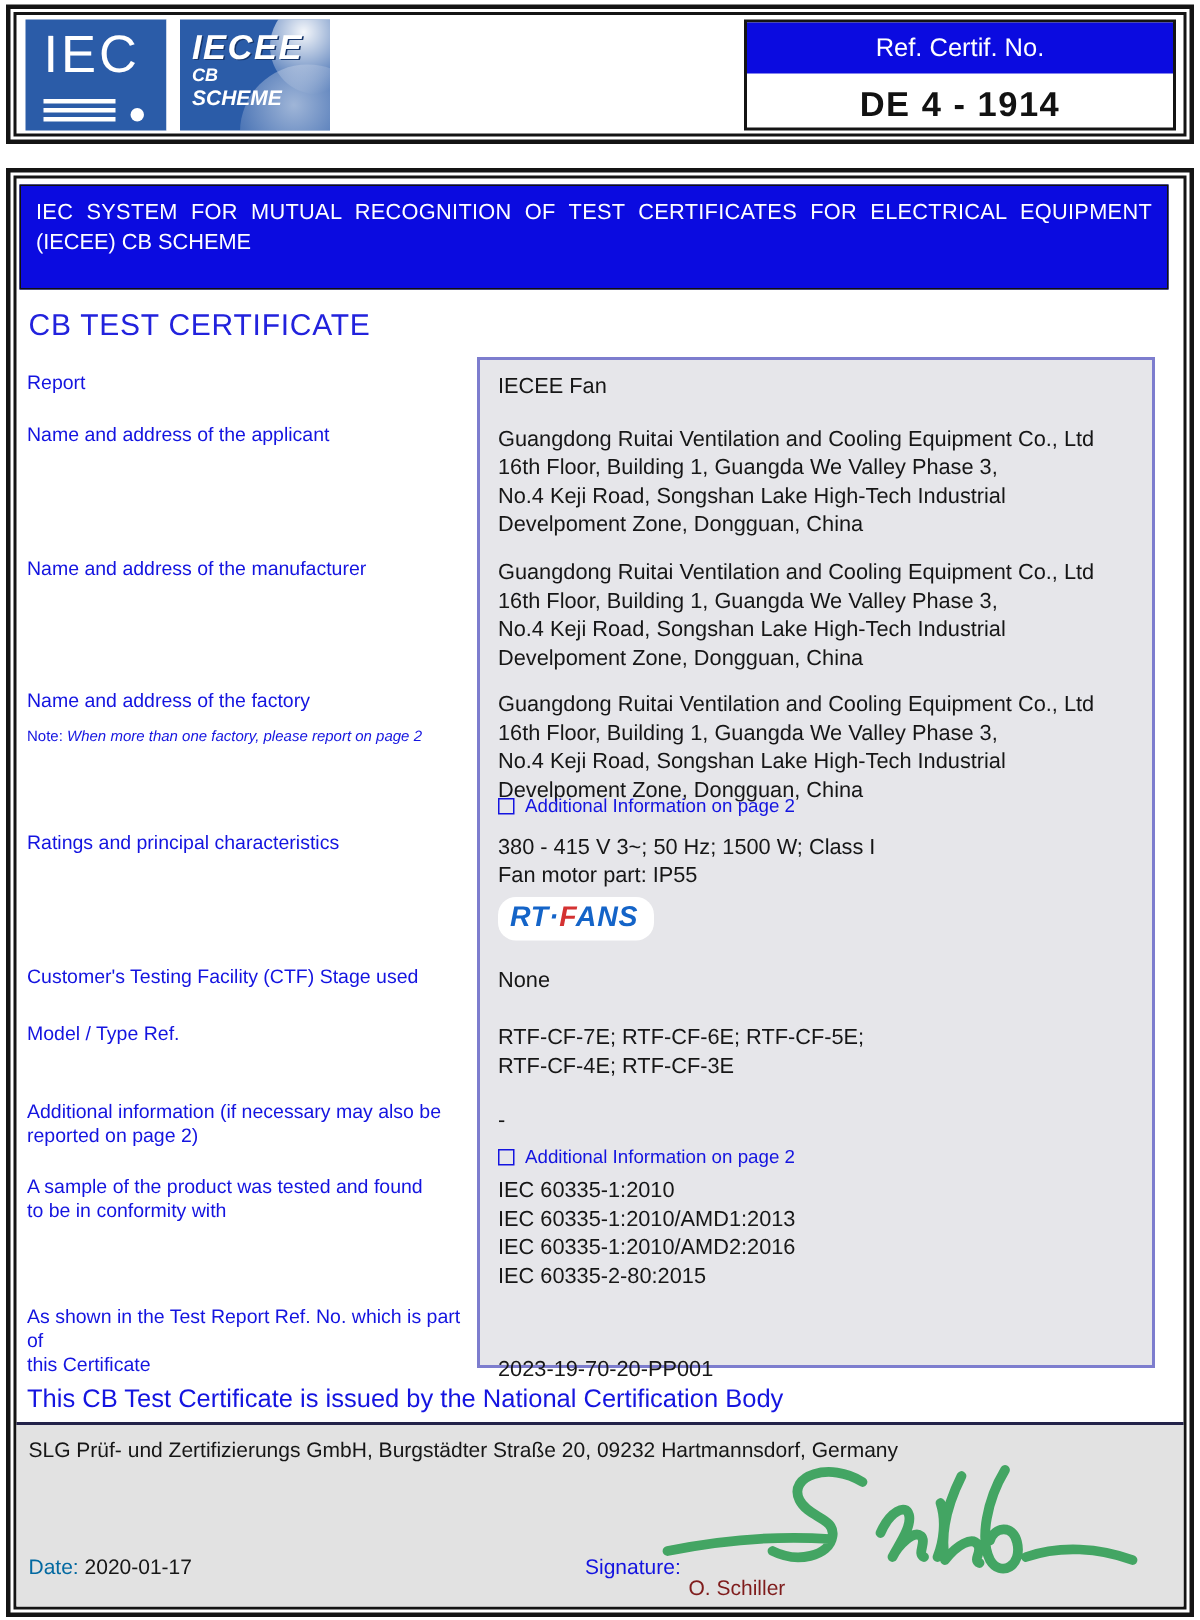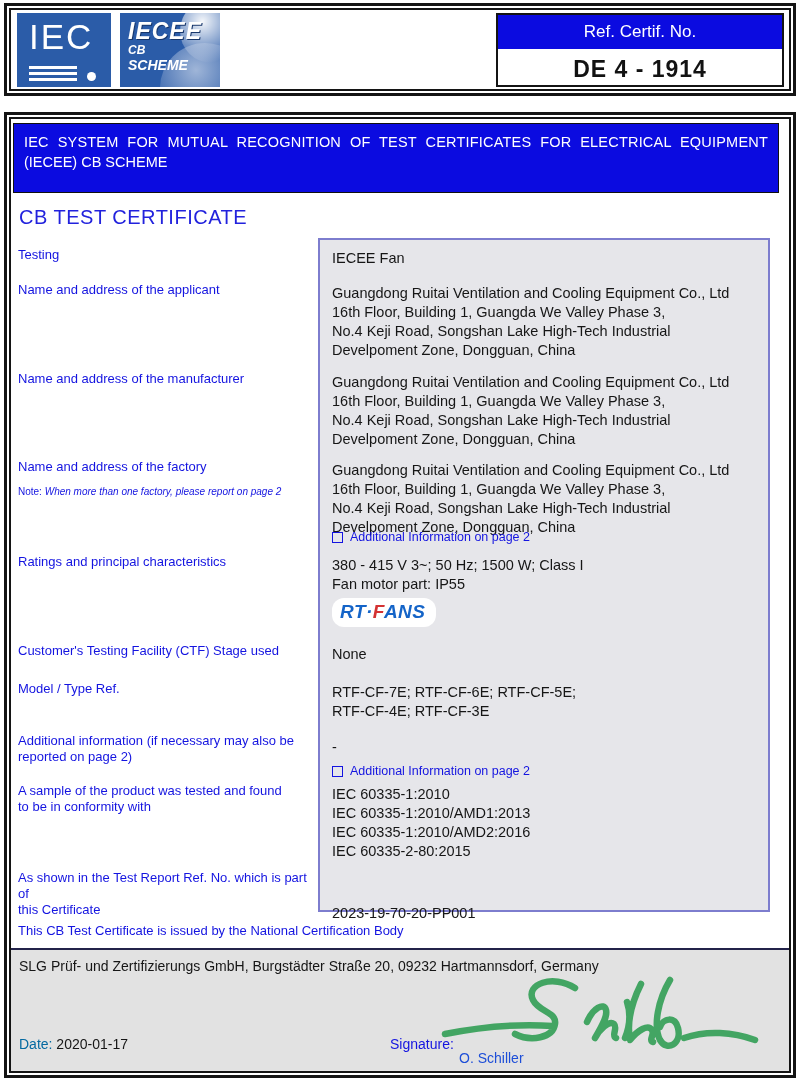--- a/index.html
+++ b/index.html
@@ -44,29 +44,29 @@
   .note em{font-style:italic;}
 
   .valbox{position:absolute;left:307px;top:119px;width:452px;height:674px;box-sizing:border-box;
      background:#e6e6ea;border:2px solid #7d7dce;}
   .val{position:absolute;left:12px;right:10px;color:#161616;font-size:14.5px;line-height:19px;white-space:pre-line;}
   .chkline{position:absolute;left:12px;color:#1414e0;font-size:12.5px;display:flex;align-items:center;}
   .chk{display:inline-block;width:11px;height:11px;border:1.5px solid #1414e0;margin-right:7px;box-sizing:border-box;background:transparent;}
   .tmlogo{position:absolute;left:12px;background:#fff;padding:3px 10px 4px 8px;font-style:italic;font-weight:900;font-size:19px;letter-spacing:.5px;border-radius:12px;}
   .tm-blue{color:#1464c8;} .tm-red{color:#d43232;}
 
-  .issued{position:absolute;left:7px;top:804px;color:#1414e0;font-size:13px;}
+  .issued{position:absolute;left:7px;top:804px;color:#1414e0;font-size:17px;}
   .divline{position:absolute;left:0;right:0;top:829px;border-top:2px solid #23234a;}
   .footer{position:absolute;left:0;right:0;top:831px;bottom:0;background:#e2e2e2;}
   .ncb{position:absolute;left:8px;top:8px;color:#161616;font-size:14px;}
   .date-row{position:absolute;left:8px;top:86px;font-size:14px;color:#161616;}
   .date-row .b{color:#0369a1;}
   .sig-label{position:absolute;left:379px;top:86px;color:#1414e0;font-size:14px;}
   .sig-svg{position:absolute;left:430px;top:22px;width:318px;height:84px;}
-  .signer{position:absolute;left:448px;top:100px;color:#1d4ed8;font-size:14px;}
+  .signer{position:absolute;left:448px;top:100px;color:#7f1d1d;font-size:14px;}
 </style>
 </head>
 <body>
 
 <div class="frame" id="hdr">
   <div class="frame-in">
     <div class="hdr-content">
       <div class="logo-tile tile-iec">
         <span class="iec-word">IEC</span>
         <span class="iec-underline">
@@ -96,21 +96,21 @@
   <div class="frame-in">
     <div class="content">
 
       <div class="banner">
         <span class="l1">IEC SYSTEM FOR MUTUAL RECOGNITION OF TEST CERTIFICATES FOR ELECTRICAL EQUIPMENT</span>
         <span class="l2">(IECEE) CB SCHEME</span>
       </div>
 
       <div class="doc-title">CB TEST CERTIFICATE</div>
 
-      <div class="lbl" style="top:128px">Testing</div>
+      <div class="lbl" style="top:128px">Report</div>
       <div class="lbl" style="top:163px">Name and address of the applicant</div>
       <div class="lbl" style="top:252px">Name and address of the manufacturer</div>
       <div class="lbl" style="top:340px">Name and address of the factory</div>
       <div class="note" style="top:367px"><span>Note: </span><em>When more than one factory, please report on page 2</em></div>
       <div class="lbl" style="top:435px">Ratings and principal characteristics</div>
       <div class="lbl" style="top:524px">Customer's Testing Facility (CTF) Stage used</div>
       <div class="lbl" style="top:562px">Model / Type Ref.</div>
       <div class="lbl" style="top:614px">Additional information (if necessary may also be
 reported on page 2)</div>
       <div class="lbl" style="top:664px">A sample of the product was tested and found

